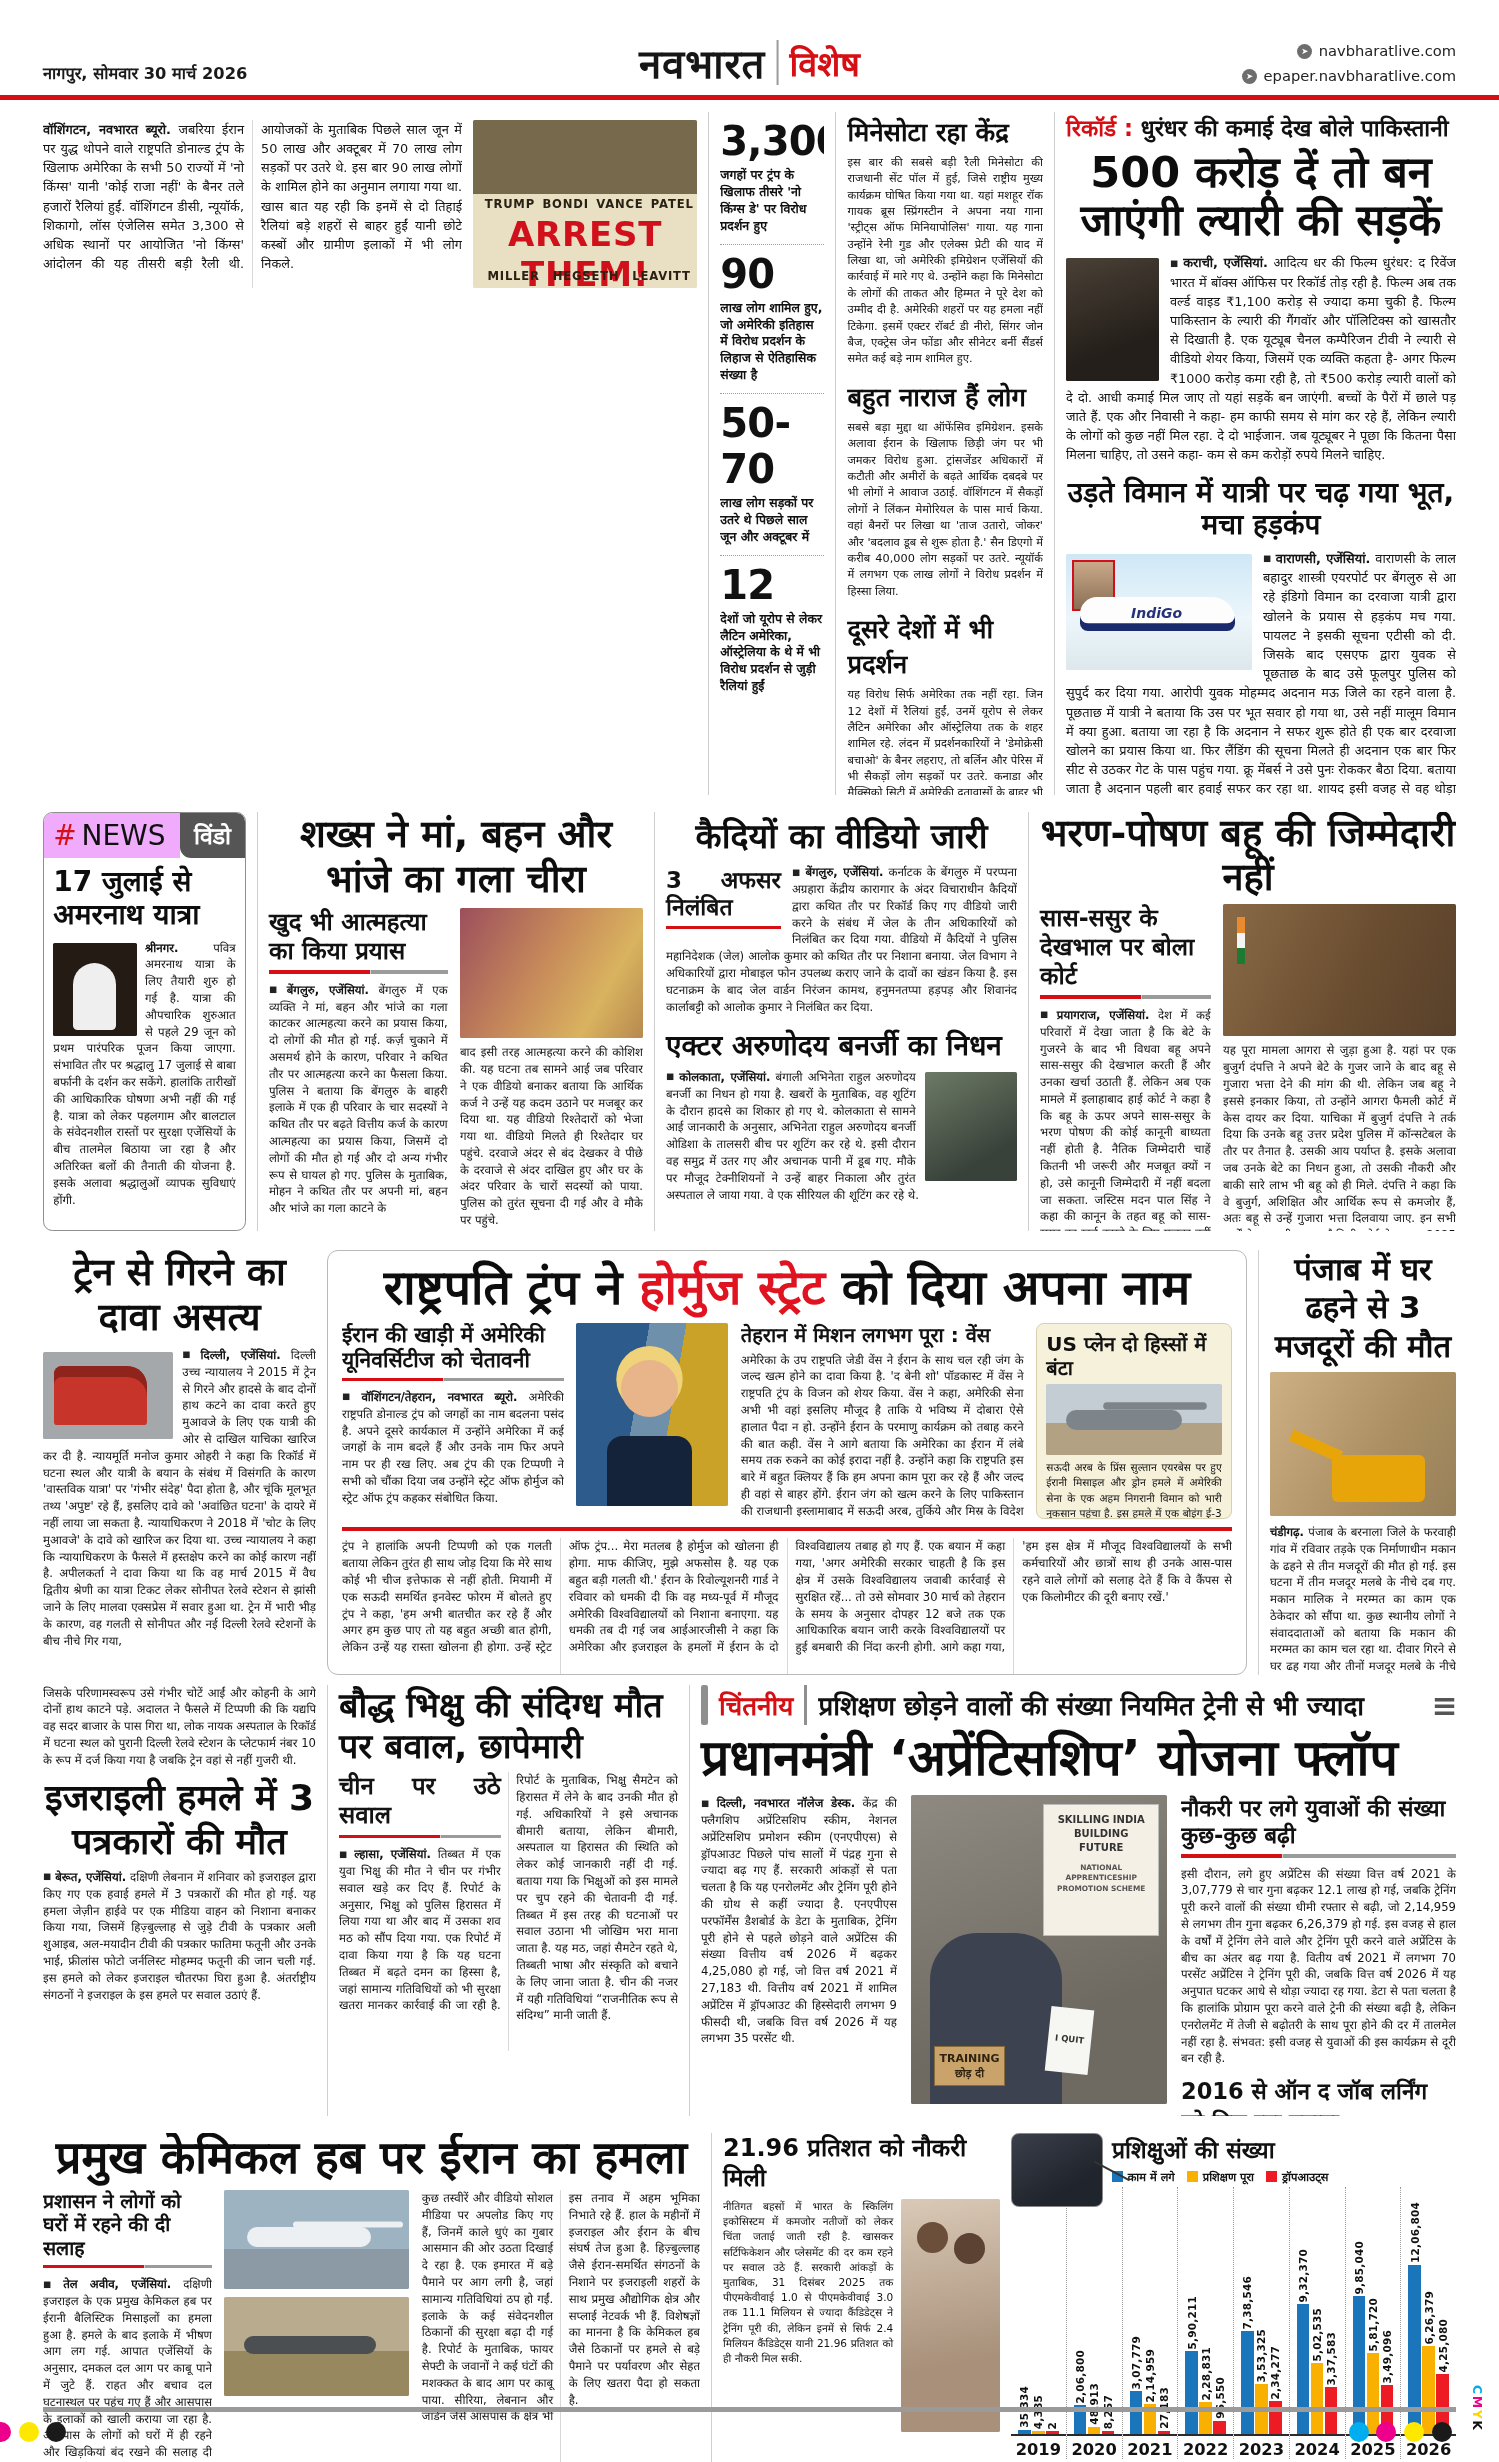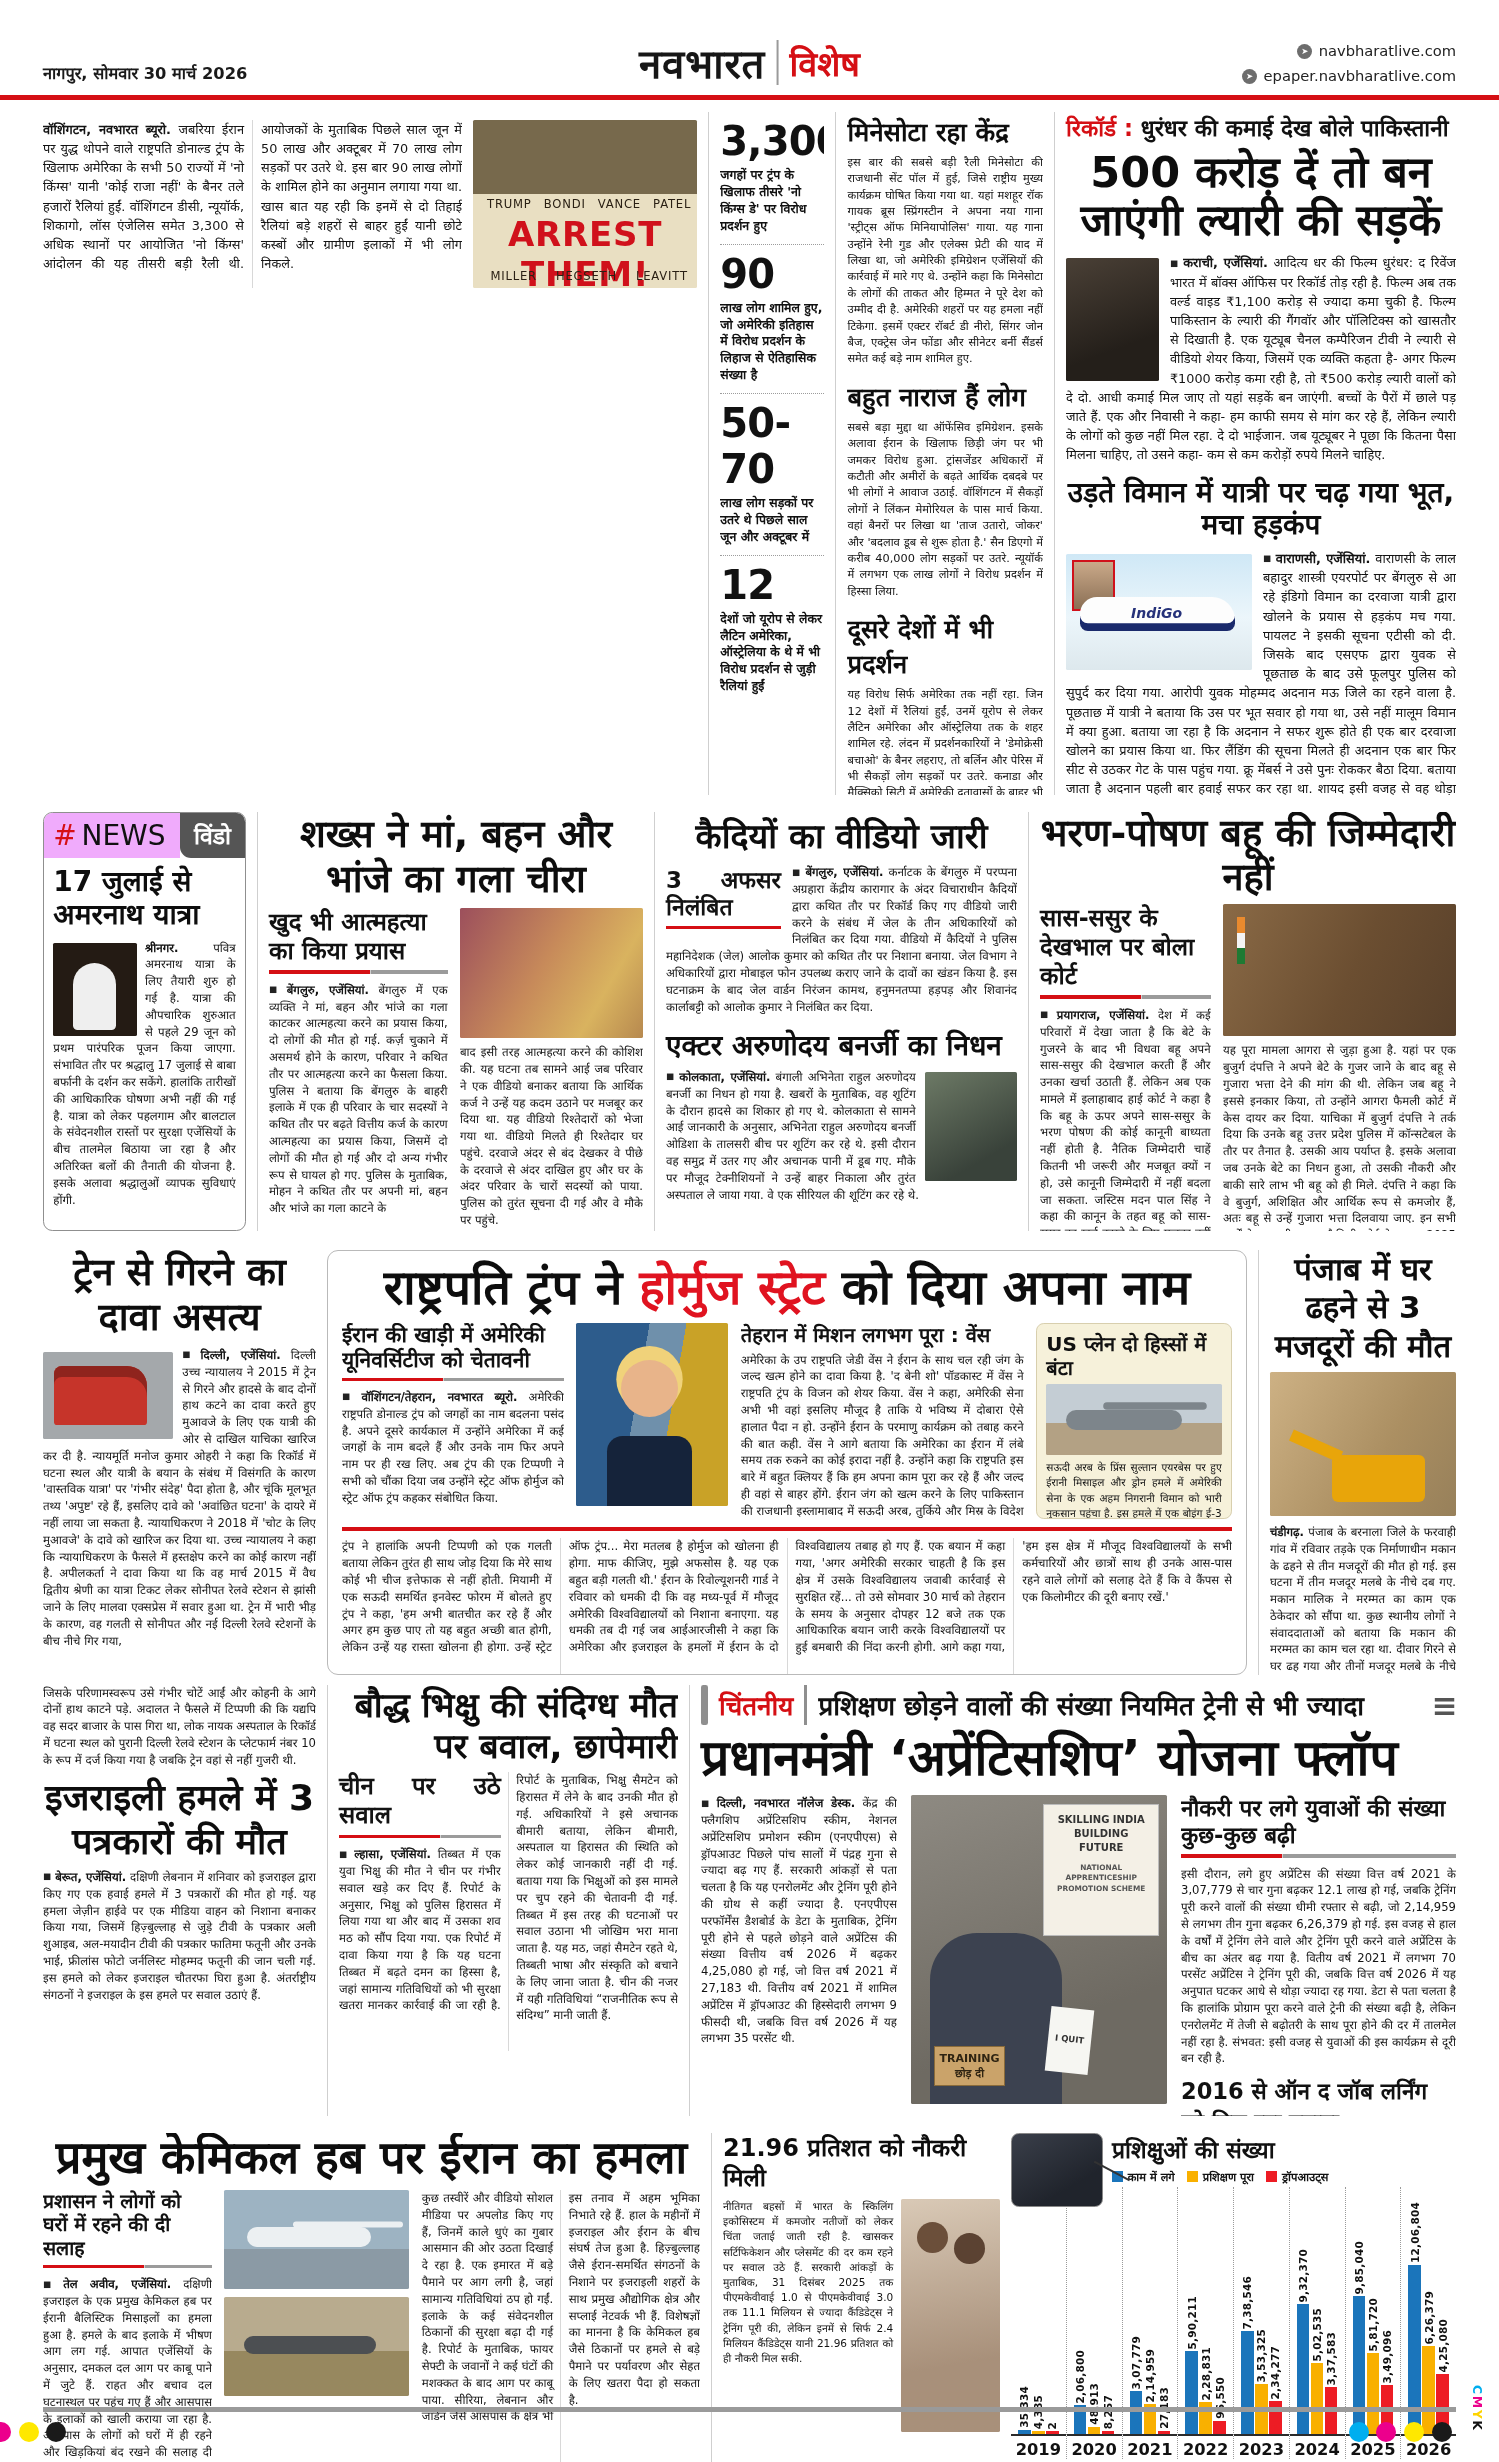--- a/index.html
+++ b/index.html
@@ -42,21 +42,21 @@
   .dome { position:absolute; right:116px; top:20px; width:67px; height:109px; background:#b5bfc9; border-radius:34px 34px 4.7px 4.7px; opacity:.85; }
   .dome::after { content:""; position:absolute; left:29.5px; top:-20px; width:7.8px; height:23px; background:#b5bfc9; }
   .tree { position:absolute; top:54px; left:365px; width:6.2px; height:217px; background:#7b6a53; opacity:.8; }
   .hero-title1 { position:absolute; left:29.5px; top:31px; font-size:65px; font-weight:900; color:#111; letter-spacing:1.6px; }
   .hero-title2 { position:absolute; left:23px; top:256px; font-size:115px; font-weight:900; color:#ffffff; letter-spacing:3.1px;
                  text-shadow:0 1.6px 6.2px rgba(0,0,0,.25); }
   .hero-below { display:flex; gap:11px; margin-top:7.8px; height:168px; }
   .hero-text { width:419px; column-count:2; column-gap:17px; column-rule:0.8px solid #d8d8d8; }
   .arrest { position:relative; flex:1; border-radius:1.6px; overflow:hidden;
     background:linear-gradient(180deg,#77694c 0 44%,#e9dfc2 44% 100%); }
-  .arrest-names { position:absolute; left:8px; right:0; display:flex; justify-content:space-around; font-weight:400; color:#2a2014; font-size:11.6px; letter-spacing:0.8px; }
+  .arrest-names { position:absolute; left:8px; right:0; display:flex; justify-content:space-around; font-weight:700; color:#2a2014; font-size:11.6px; letter-spacing:0.8px; }
   .an-top { top:46%; } .an-bot { bottom:4.7px; }
   .arrest-big { position:absolute; left:0; right:0; top:56%; text-align:center; font-size:34px; font-weight:900; color:#d0111b; letter-spacing:0.8px; }
   
   .stats-col { width:118px; }
   .stat { padding:6.2px 0 9.3px 0; border-bottom:1.6px dotted #9c9c9c; }
   .stat:last-child { border-bottom:none; }
   .stat .v { font-size:40px; font-weight:900; letter-spacing:-0.8px; }
   .stat .t { font-size:12.4px; font-weight:700; line-height:1.35; margin-top:3.1px; }
   
   .minn-col { width:211px; }
@@ -140,21 +140,21 @@
   .punjab-head { font-size:31px; font-weight:900; text-align:center; line-height:1.25; margin-bottom:6.2px; }
   .punjab-ph { width:100%; height:144px; border-radius:1.6px; position:relative; overflow:hidden;
                background:linear-gradient(120deg,#cdb184,#b49súar 0); background:linear-gradient(120deg,#cdb184,#ab8f62 60%,#97805a); margin-bottom:7.8px; }
   .jcb { position:absolute; right:31px; bottom:14px; width:93px; height:47px; background:#e8a50a; border-radius:6.2px; }
   .jcb::after { content:""; position:absolute; left:-43px; top:-15.5px; width:54px; height:12.4px; background:#e8a50a; transform:rotate(24deg); }
   
   #row4 { margin-top:10px; height:431px; }
   .israel-col { width:273px; }
   .israel-head { font-size:36px; font-weight:900; text-align:center; line-height:1.2; margin:7.8px 0 6.2px 0; }
   .monk-col { width:351px; }
-  .monk-head { font-size:34px; font-weight:900; text-align:right; line-height:1.22; }
+  .monk-head { font-size:34px; font-weight:900; text-align:left; line-height:1.22; }
   .monk-body { column-count:2; column-gap:15.5px; column-rule:0.8px solid #d8d8d8; margin-top:4.7px; height:279px; }
   .appr-col { flex:1; }
   .kicker-row { display:flex; align-items:center; gap:11px; }
   .kbar { width:7px; height:40px; background:#8f8f8f; border-radius:2.3px; }
   .kword { font-size:26px; font-weight:900; color:#d50f14; }
   .kdiv { width:3.1px; height:40px; background:#8f8f8f; }
   .ktext { font-size:26px; font-weight:800; color:#101010; flex:1; }
   .kmenu { font-size:31px; color:#555; font-weight:900; letter-spacing:-1.6px; }
   .appr-head { font-size:50px; font-weight:900; line-height:1.1; margin:6.2px 0 9.3px 0; }
   .appr-flex { display:flex; gap:14px; }

